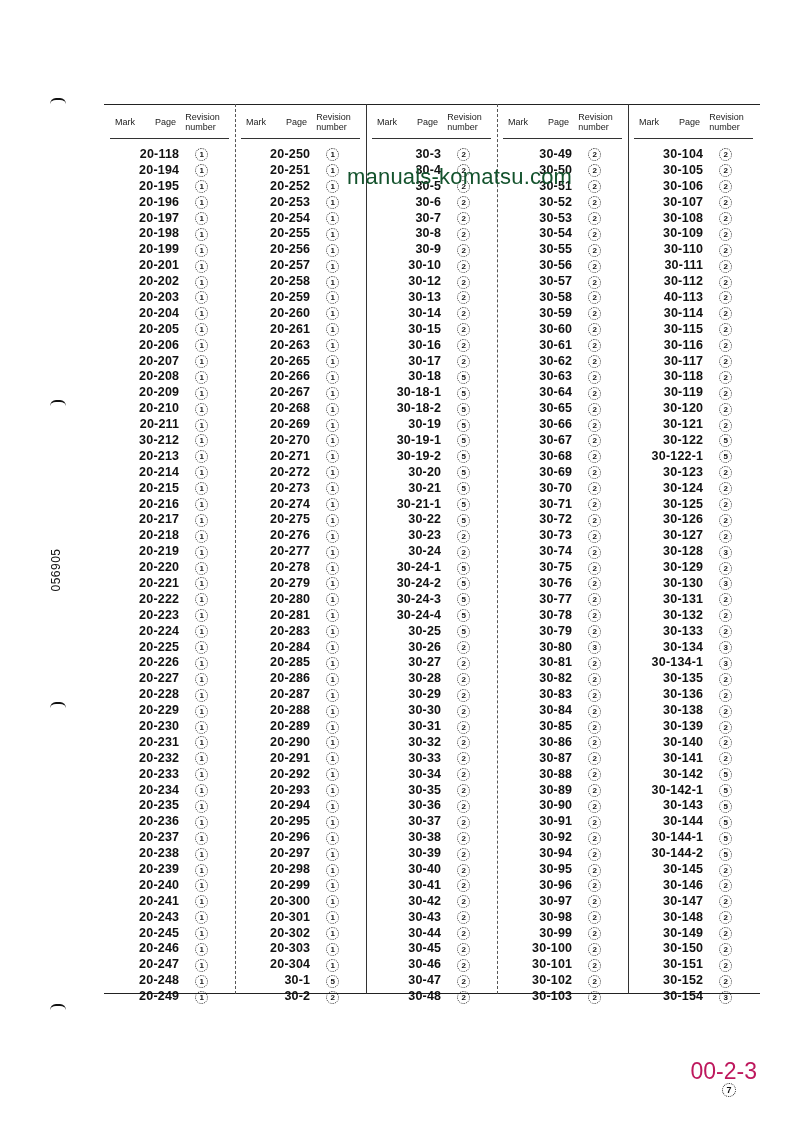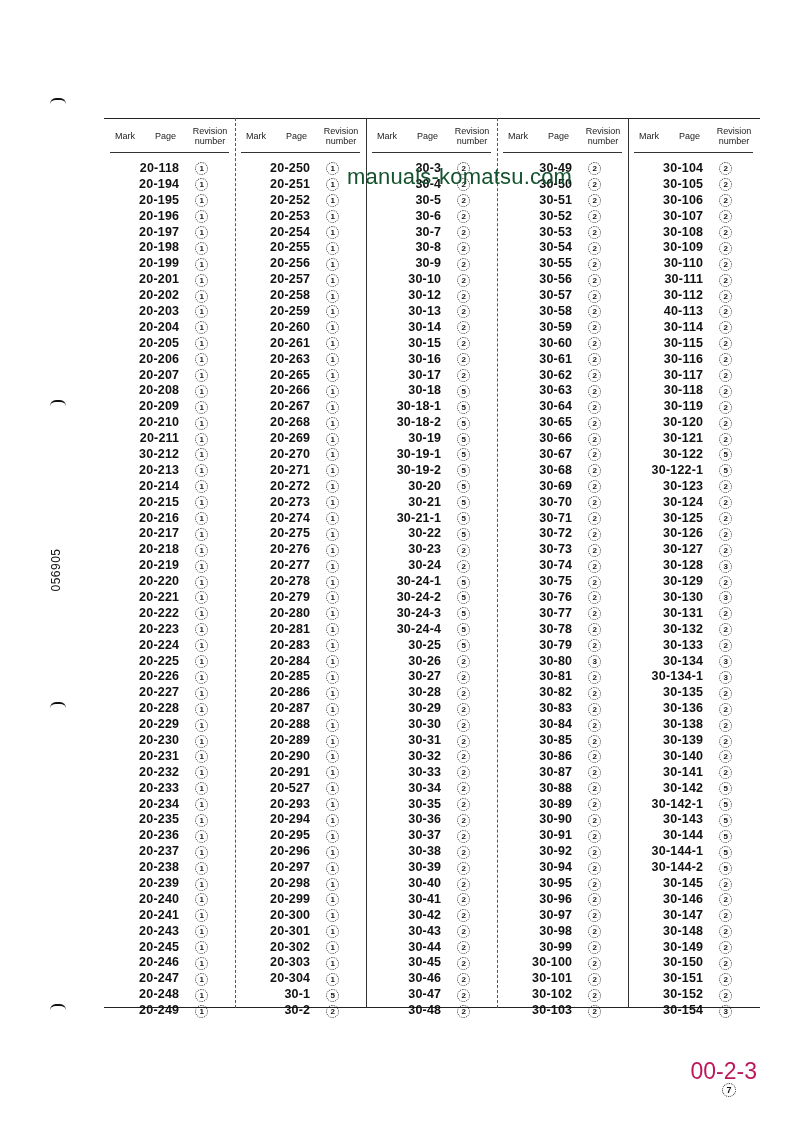--- a/index.html
+++ b/index.html
@@ -10,39 +10,39 @@
     .hole-mark {
       position: absolute; left: 50px; width: 16px; height: 4px;
       border-top: 2px solid #111; border-radius: 10px 10px 0 0;
     }
     .side-code {
       position: absolute; left: 56px; top: 570px;
       transform: translate(-50%, -50%) rotate(-90deg);
       font-size: 12px; letter-spacing: 0.5px; color: #111;
     }
     .table-wrap {
-      position: absolute; left: 104px; top: 118px; width: 656px; height: 890px;
+      position: absolute; left: 104px; top: 104px; width: 656px; height: 890px;
     }
     .top-rule { position: absolute; left: 0; right: 0; top: 0; border-top: 1px solid #222; }
     .bottom-rule { position: absolute; left: 0; right: 0; bottom: 0; border-top: 1px solid #222; }
     .group {
       position: absolute; top: 0; bottom: 0;
     }
     .group + .group { }
     .vline {
       position: absolute; top: 0; bottom: 0; width: 0; border-left: 1px solid #333;
     }
     .vline.dashed { border-left: 1px dashed #555; }
     .hdr {
       position: absolute; top: 2px; left: 0; right: 0; height: 32px;
       display: flex; align-items: center; font-size: 9px; color: #222;
     }
     .hdr-mark { width: 32%; text-align: center; }
     .hdr-page { width: 30%; text-align: center; }
-    .hdr-rev { width: 38%; text-align: center; line-height: 10px; }
+    .hdr-rev { width: 38%; text-align: left; line-height: 10px; }
     .hdr-line {
       position: absolute; top: 34px; left: 6px; right: 6px; border-top: 1px solid #333;
     }
     .rows { position: absolute; top: 42px; left: 0; right: 0; }
     .row {
       height: 15.9px; display: flex; align-items: center; font-size: 12.5px; font-weight: bold;
     }
     .c-page { width: 62%; text-align: right; padding-right: 6px; box-sizing: border-box; letter-spacing: 0.2px; }
     .c-rev { width: 38%; text-align: left; padding-left: 10px; box-sizing: border-box; }
     .rev-circle {
@@ -461,21 +461,21 @@
           </div>
           <div class="row">
             <span class="c-page">20-290</span>
             <span class="c-rev"><span class="rev-circle">1</span></span>
           </div>
           <div class="row">
             <span class="c-page">20-291</span>
             <span class="c-rev"><span class="rev-circle">1</span></span>
           </div>
           <div class="row">
-            <span class="c-page">20-527</span>
+            <span class="c-page">20-292</span>
             <span class="c-rev"><span class="rev-circle">1</span></span>
           </div>
           <div class="row">
             <span class="c-page">20-293</span>
             <span class="c-rev"><span class="rev-circle">1</span></span>
           </div>
           <div class="row">
             <span class="c-page">20-294</span>
             <span class="c-rev"><span class="rev-circle">1</span></span>
           </div>

